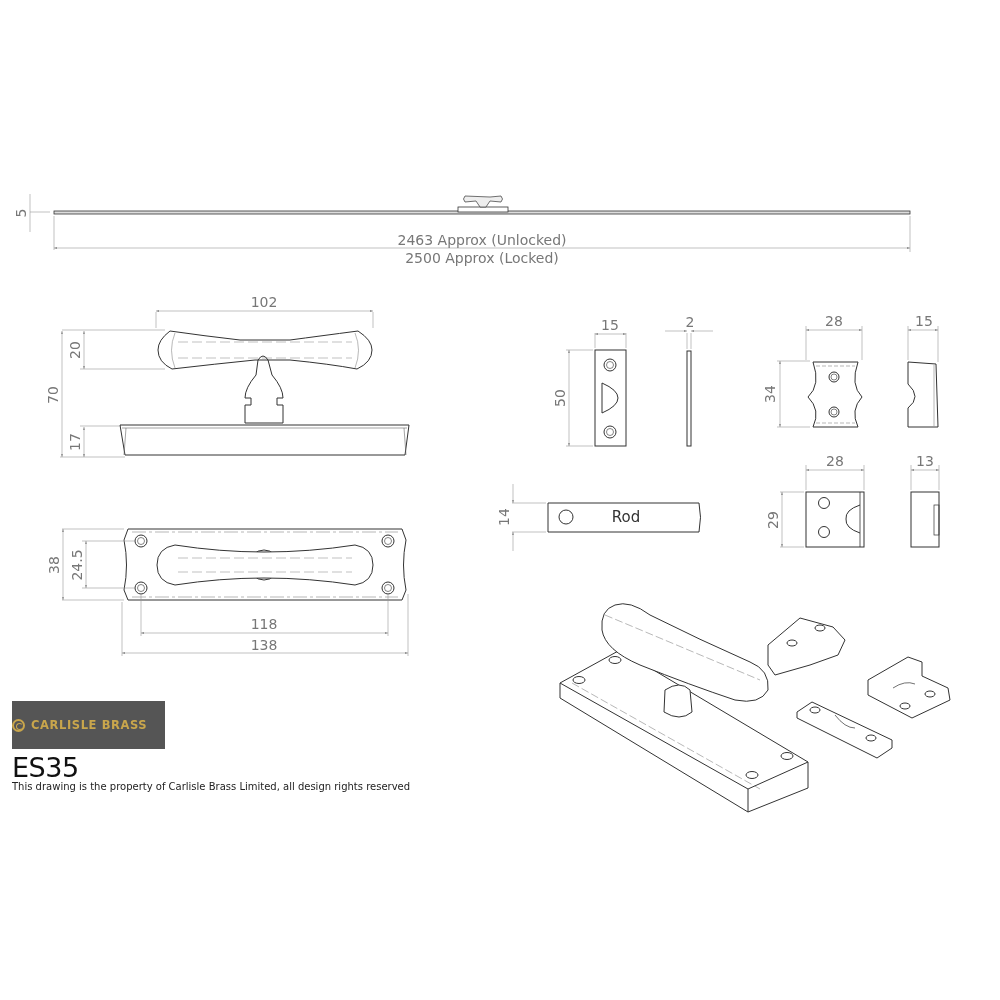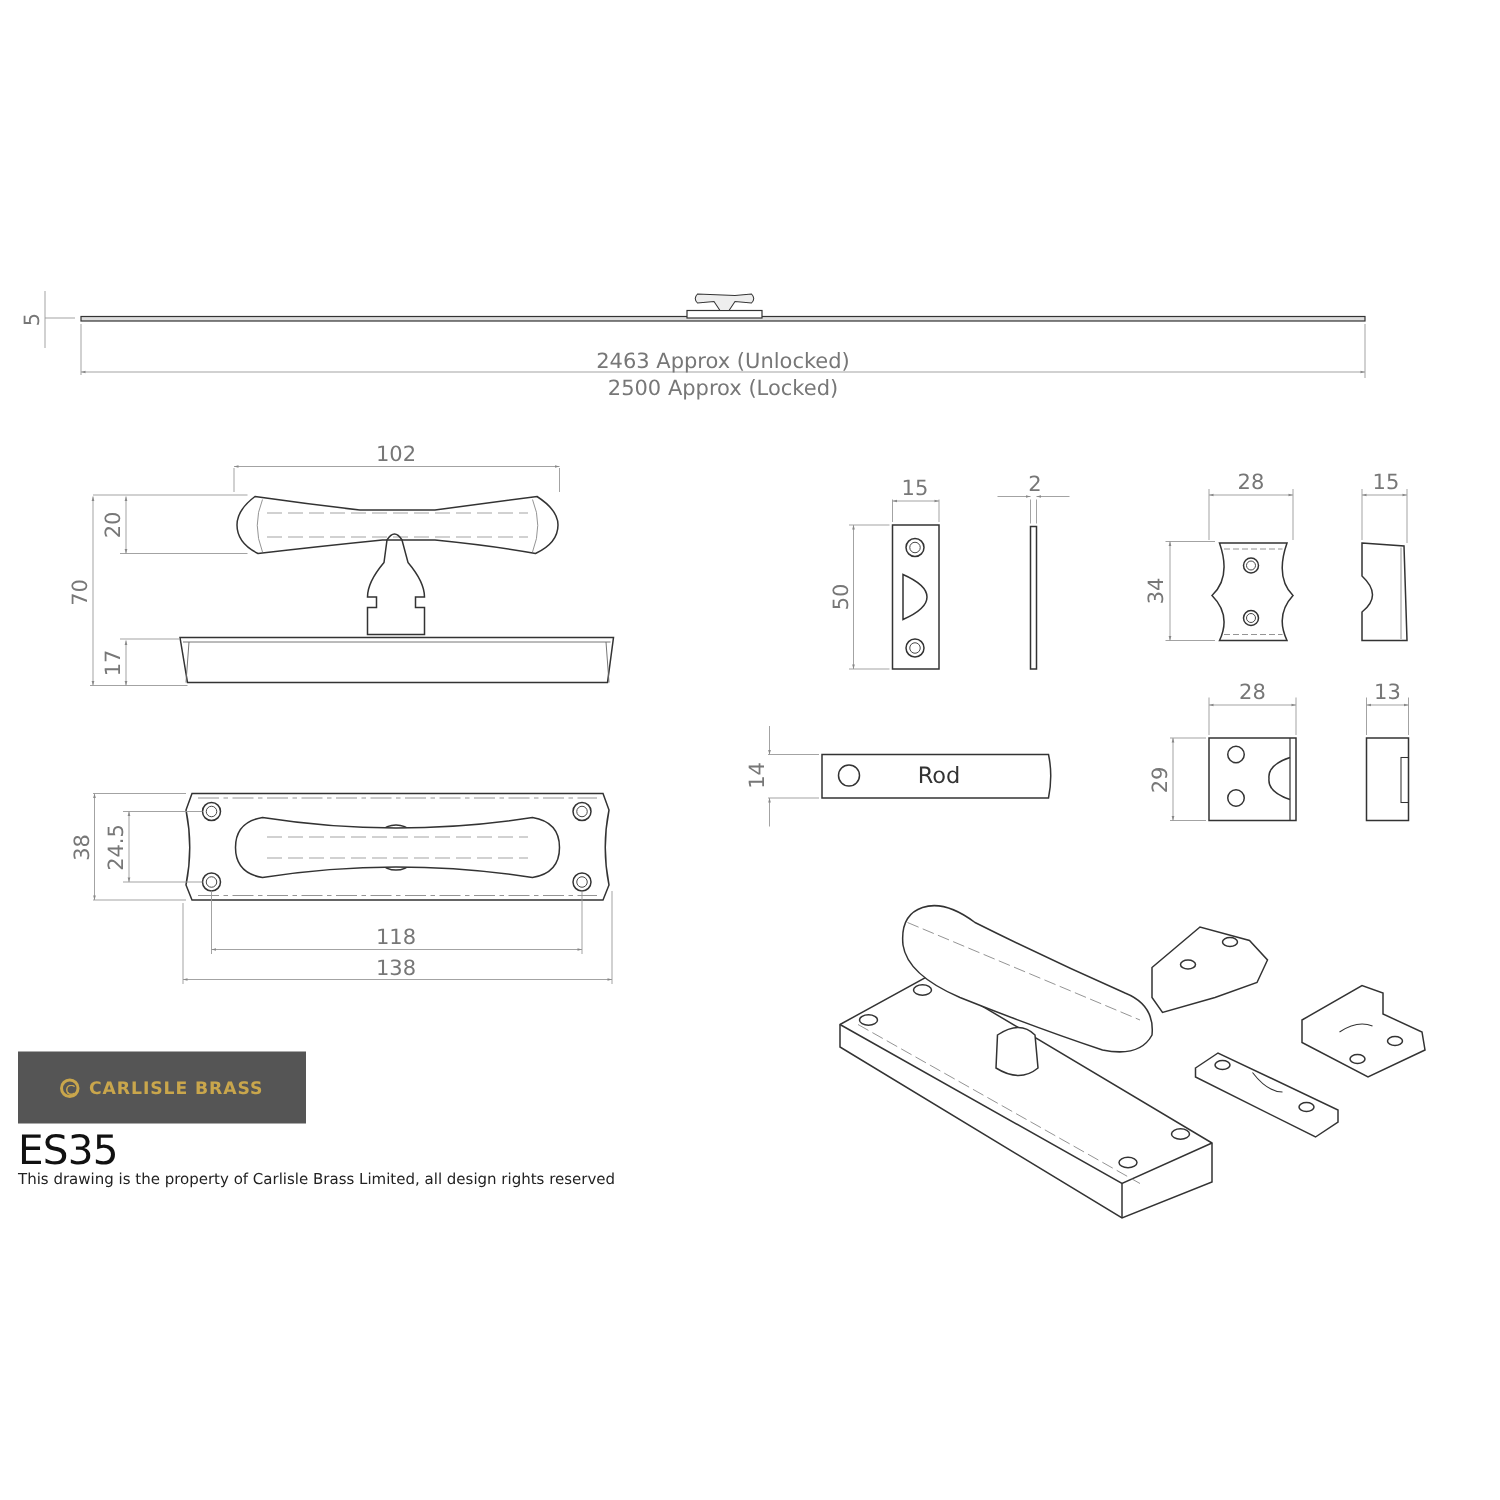--- a/index.html
+++ b/index.html
@@ -1,20 +1,20 @@
 <!DOCTYPE html>
 <html><head>
 <meta charset="utf-8">
 <style>
   html, body { margin:0; padding:0; background:#fff; }
   body { width:1000px; height:1000px; position:relative; overflow:hidden; font-family:"DejaVu Sans", sans-serif; }
   svg.drawing { position:absolute; left:0; top:0; }
   .dim { fill:#777; font-family:"DejaVu Sans", sans-serif; font-size:14px; }
   .lbl { fill:#333; font-family:"DejaVu Sans", sans-serif; font-size:15px; }
-  .logo { position:absolute; left:12px; top:701px; width:192px; height:48px; background:#555555; display:flex; align-items:center; justify-content:center; gap:6px; }
+  .logo { position:absolute; left:12px; top:701px; width:153px; height:48px; background:#555555; display:flex; align-items:center; justify-content:flex-start; gap:6px; }
   .logo-mark { width:13px; height:13px; border:2px solid #c9a64c; border-radius:50%; position:relative; box-sizing:border-box; }
   .logo-mark::after { content:""; position:absolute; left:2px; top:2px; width:5px; height:5px; border:1.5px solid #c9a64c; border-radius:50%; border-right-color:transparent; }
   .logo-text { color:#c9a64c; font-family:"DejaVu Sans", sans-serif; font-weight:bold; font-size:11.5px; letter-spacing:0.6px; }
   .code { position:absolute; left:12px; top:752px; font-family:"DejaVu Sans", sans-serif; font-size:27px; color:#111; letter-spacing:-0.5px;text-align:center; }
   .rights { position:absolute; left:12px; top:781px; font-family:"DejaVu Sans", sans-serif; font-size:10px; color:#222; }
 </style>
 </head>
 <body>
 
 <svg class="drawing" width="1000" height="1000" viewBox="0 0 1000 1000" xmlns="http://www.w3.org/2000/svg">

